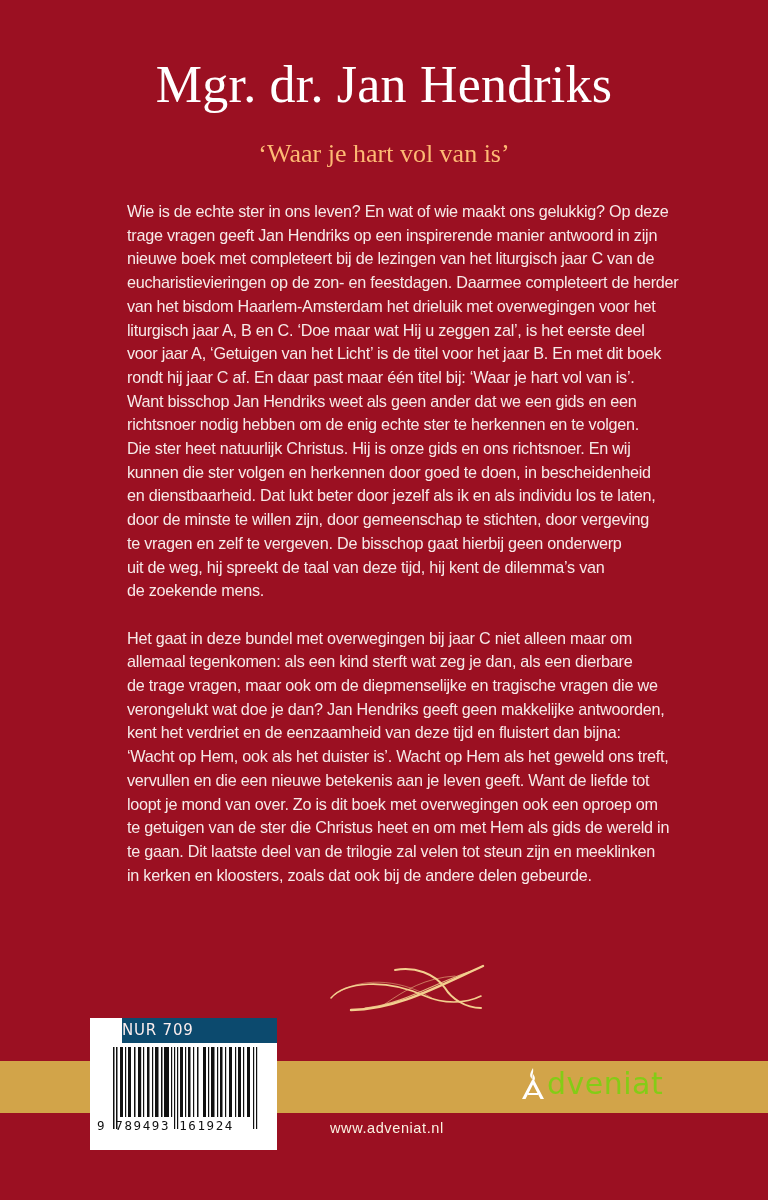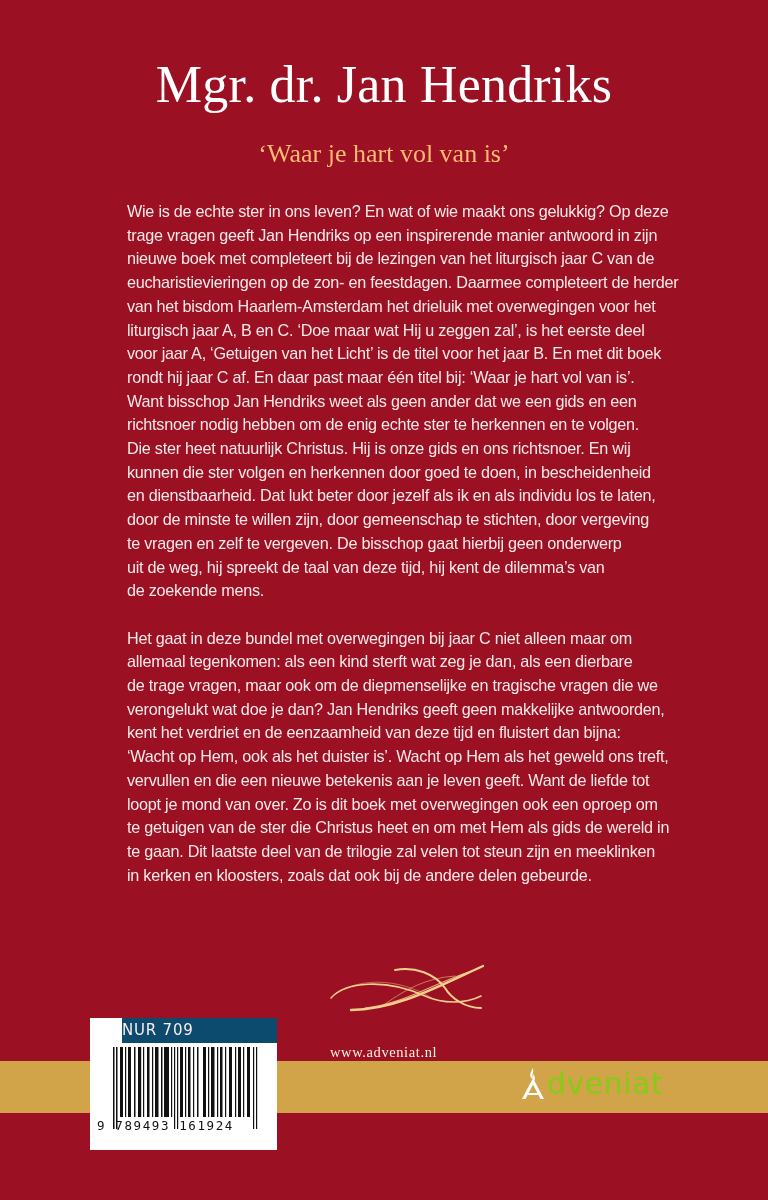--- a/index.html
+++ b/index.html
@@ -31,23 +31,23 @@
     .body-text .line { display: block; white-space: nowrap; }
     .body-text .para-gap { height: 23.7px; }
     .ornament {
       position: absolute; left: 325px; top: 958px; width: 160px; height: 58px;
     }
     .gold-band {
       position: absolute; left: 0; top: 1061px; width: 768px; height: 52px;
       background: #d2a449;
     }
     .url {
-      position: absolute; left: 330px; top: 1044px;
+      position: absolute; left: 330px; top: 1120px;
       color: #fbf3e3; font-size: 14.5px; letter-spacing: 0.6px;
-      font-family: Liberation Serif, serif;
+      font-family: Liberation Sans, sans-serif;
     }
     .logo {
       position: absolute; left: 520px; top: 1066px; height: 40px;
       display: flex; align-items: flex-start;
       color: #84cc16;
     }
     .logo-a { width: 26px; height: 34px; margin-right: 1px; }
     .logo-text {
       font-family: "DejaVu Sans", sans-serif;
       font-size: 30px; line-height: 36px; letter-spacing: 0.5px;

